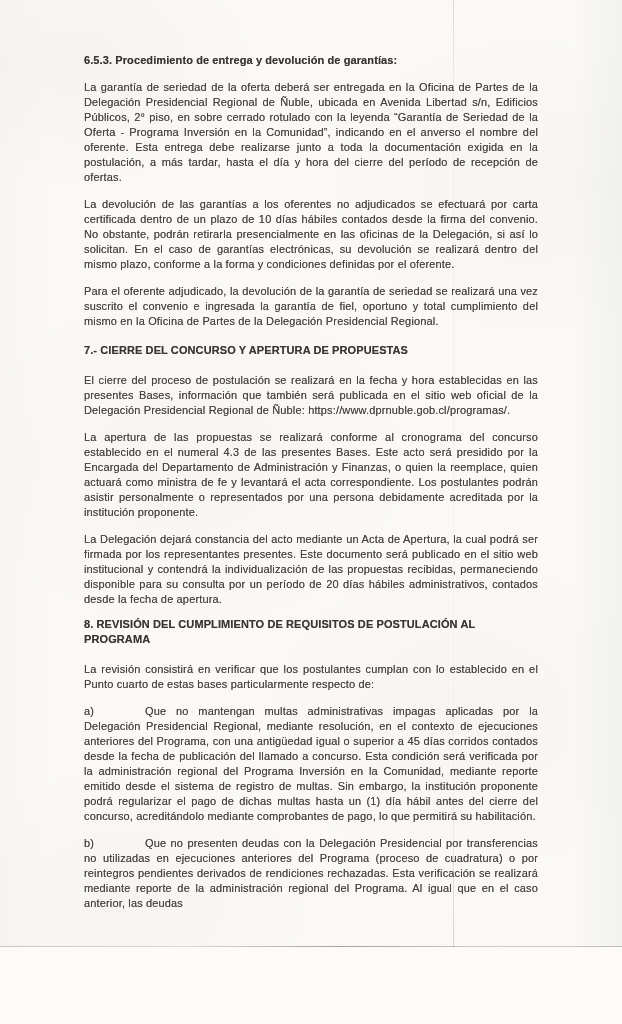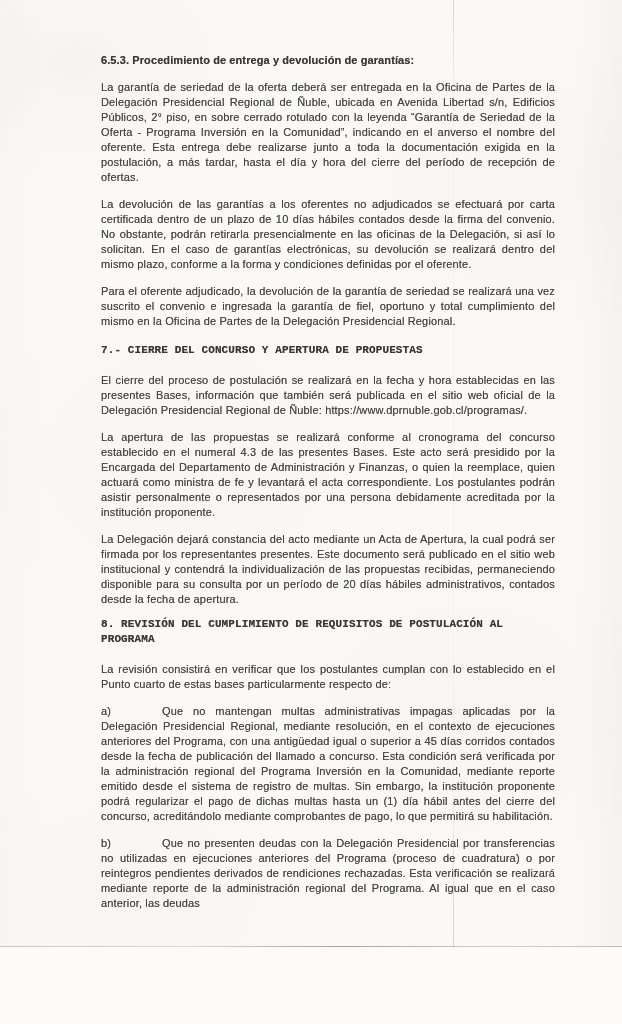--- a/index.html
+++ b/index.html
@@ -28,35 +28,34 @@
     left: 84px;
     top: 0;
     width: 454px;
     padding-top: 53px;
     color: #454240;
     font-size: 11px;
     line-height: 15px;
     letter-spacing: 0.15px;
     text-align: justify;
     text-shadow: 0 0 0.4px rgba(69,66,64,0.65);
-    margin-left: 17px;
   }
   .content p {
     margin: 0 0 12px 0;
   }
   .content p.gap-lg { margin-bottom: 14px; }
   .content p.gap-sm { margin-bottom: 10px; }
   .heading {
     font-weight: bold;
     color: #393634;
     margin: 0 0 16px 0;
     text-align: left;
     letter-spacing: 0.1px;
   }
-  .heading.mid { margin: 0 0 15px 0; font-family: Liberation Mono, monospace; }
+  .heading.mid { margin: 0 0 15px 0; }
   .item-label {
     display: inline-block;
     width: 61px;
   }
   .scan-crease-v {
     position: absolute;
     left: 453px;
     top: 0;
     width: 1px;
     height: 947px;

